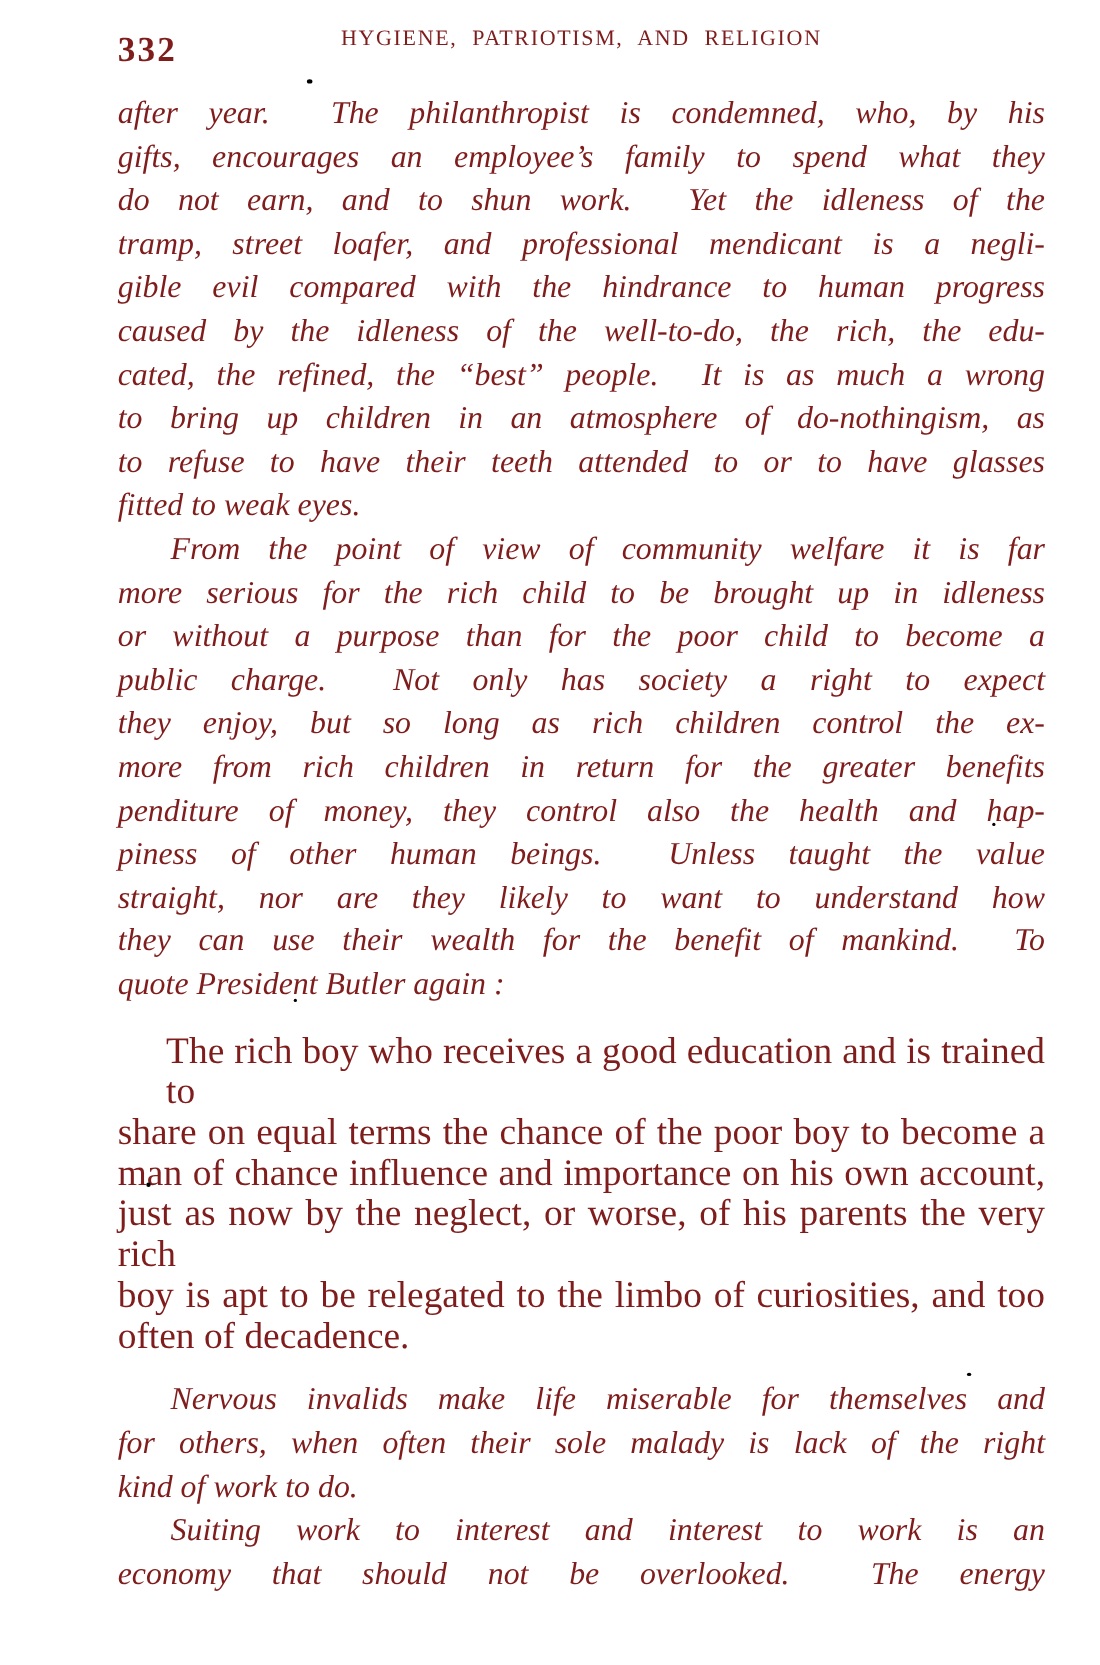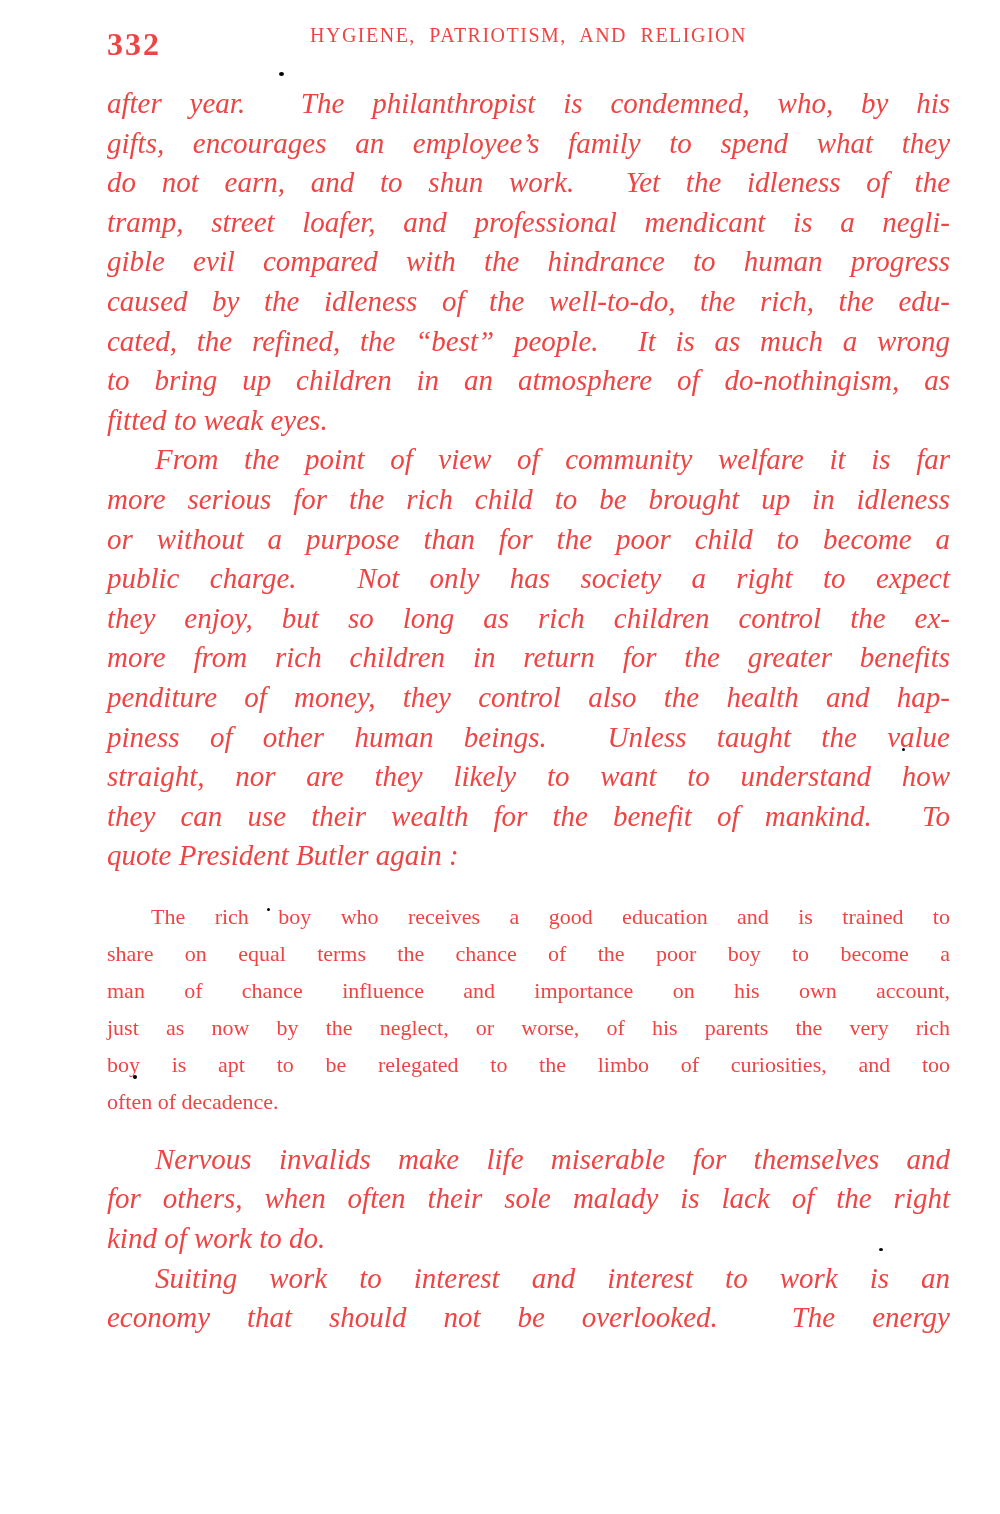--- a/index.html
+++ b/index.html
@@ -5,21 +5,21 @@
   html, body {
     margin: 0;
     padding: 0;
     background: #ffffff;
   }
   .page {
     position: relative;
     width: 1000px;
     height: 1514px;
     background: #ffffff;
-    color: #ef4444;
+    color: #7f1d1d;
     font-family: "Liberation Serif", "DejaVu Serif", serif;
     overflow: hidden;
   }
   .page-header {
     position: absolute;
     top: 24px;
     left: 107px;
     width: 843px;
     height: 36px;
   }
@@ -53,21 +53,21 @@
     font-size: 29px;
     line-height: 39.6px;
     white-space: nowrap;
     font-style: italic;
   }
   .para.quote {
     margin-top: 22px;
     margin-bottom: 20px;
   }
   .para.quote .line {
-    font-size: 22px;
+    font-size: 34px;
     line-height: 37px;
     white-space: nowrap;
   }
   .line {
     text-align: justify;
     text-align-last: justify;
     white-space: normal !important;
   }
   .line.indent { padding-left: 48px; }
   .para.quote .line.indent { padding-left: 44px; }
@@ -93,20 +93,21 @@
   <div class="text-body">
       <div class="para body">
         <div class="line">after year.&nbsp; The philanthropist is condemned, who, by his</div>
         <div class="line">gifts, encourages an employee’s family to spend what they</div>
         <div class="line">do not earn, and to shun work.&nbsp; Yet the idleness of the</div>
         <div class="line">tramp, street loafer, and professional mendicant is a negli-</div>
         <div class="line">gible evil compared with the hindrance to human progress</div>
         <div class="line">caused by the idleness of the well-to-do, the rich, the edu-</div>
         <div class="line">cated, the refined, the “best” people.&nbsp; It is as much a wrong</div>
         <div class="line">to bring up children in an atmosphere of do-nothingism, as</div>
+        <div class="line">to refuse to have their teeth attended to or to have glasses</div>
         <div class="line last">fitted to weak eyes.</div>
       </div>
       <div class="para body">
         <div class="line indent">From the point of view of community welfare it is far</div>
         <div class="line">more serious for the rich child to be brought up in idleness</div>
         <div class="line">or without a purpose than for the poor child to become a</div>
         <div class="line">public charge.&nbsp; Not only has society a right to expect</div>
         <div class="line">they enjoy, but so long as rich children control the ex-</div>
         <div class="line">more from rich children in return for the greater benefits</div>
         <div class="line">penditure of money, they control also the health and hap-</div>

